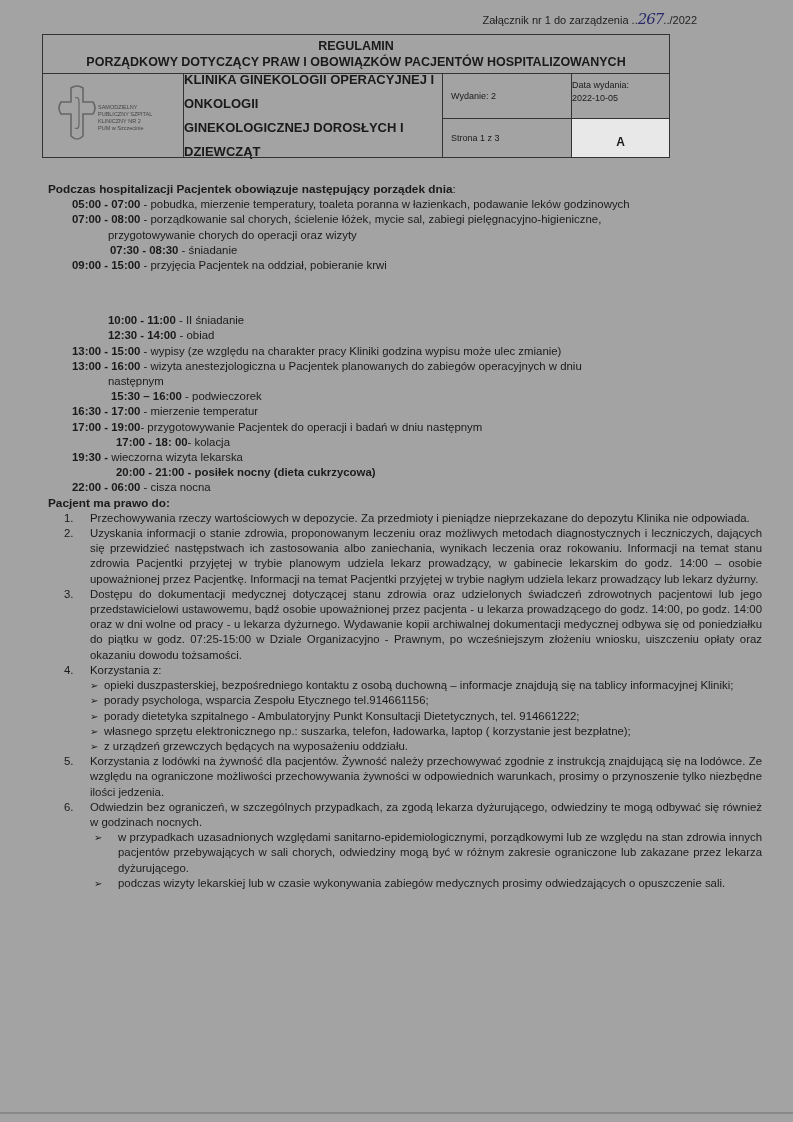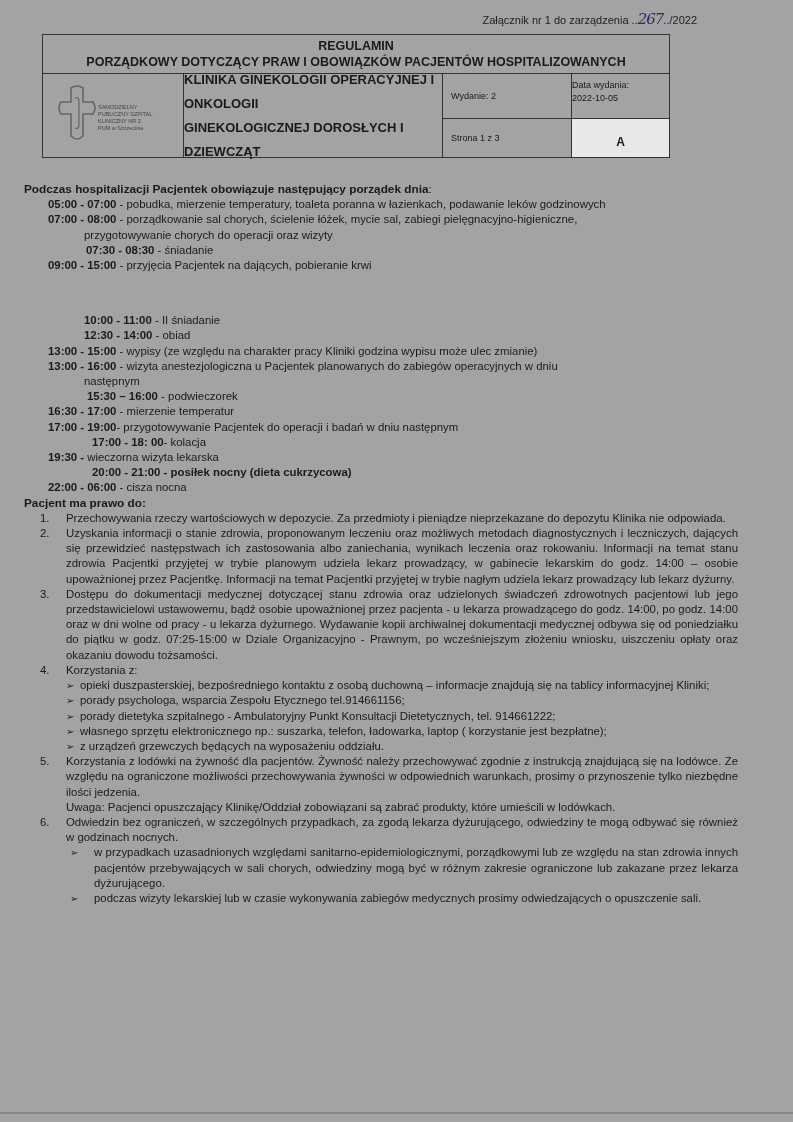--- a/index.html
+++ b/index.html
@@ -14,21 +14,21 @@
   .cell-logo { width:140px; border-right:1px solid #333; position:relative; }
   .cell-clinic { flex:1; border-right:1px solid #333; display:flex; flex-direction:column; justify-content:center; align-items:flex-end; font-weight:bold; font-size:13px; line-height:24px; }
   .cell-meta { width:128px; border-right:1px solid #333; display:flex; flex-direction:column; }
   .cell-meta2 { width:97px; display:flex; flex-direction:column; }
   .meta-top { height:45px; border-bottom:1px solid #333; font-size:9px; display:flex; align-items:center; padding-left:8px; box-sizing:border-box; }
   .meta-bot { flex:1; font-size:9px; padding:14px 0 0 8px; box-sizing:border-box; }
   .meta2-top { height:45px; border-bottom:1px solid #333; font-size:9px; text-align:left; line-height:13px; padding-top:5px; box-sizing:border-box; }
   .meta2-bot { flex:1; background:#e8e8e8; display:flex; align-items:center; justify-content:center; font-weight:bold; font-size:12px; padding-top:8px; box-sizing:border-box; }
   .logo-svg { position:absolute; left:14px; top:10px; }
   .logo-text { position:absolute; left:55px; top:30px; font-size:5.5px; line-height:7px; color:#444; text-transform:none; }
-  .content { position:absolute; left:48px; top:182px; width:690px; font-size:11.4px; line-height:15.2px; }
+  .content { position:absolute; left:72px; top:182px; width:690px; font-size:11.4px; line-height:15.2px; }
   .bold { font-weight:bold; }
   .intro { font-size:11.8px; }
   .sched { margin:0; padding:0; list-style:none; }
   .sched li { padding-left:24px; text-indent:0; }
   .sched li .wrap { display:block; padding-left:36px; }
   .sched li.sub { padding-left:62px; }
   .rights-title { font-weight:bold; font-size:11.8px; }
   ol.rights { margin:0; padding:0; list-style:none; }
   ol.rights > li { position:relative; padding-left:42px; text-align:justify; margin-bottom:0; }
   ol.rights > li .n { position:absolute; left:16px; top:0; }
@@ -84,21 +84,21 @@
     </div>
   </div>
 
   <div class="content">
     <div class="intro" style="margin-left:-24px;"><span class="bold">Podczas hospitalizacji  Pacjentek obowiązuje następujący porządek dnia</span><span>:</span></div>
 
     <ul class="sched" style="margin-left:-24px;">
       <li><span class="bold">05:00 - 07:00</span><span> -  pobudka, mierzenie temperatury, toaleta poranna w łazienkach, podawanie leków godzinowych</span></li>
       <li><span class="bold">07:00 - 08:00</span><span> - porządkowanie sal chorych, ścielenie łóżek, mycie sal, zabiegi pielęgnacyjno-higieniczne,</span><span class="wrap">przygotowywanie chorych do operacji oraz wizyty</span></li>
       <li class="sub"><span class="bold">07:30 - 08:30</span><span> -  śniadanie</span></li>
-      <li><span class="bold">09:00 - 15:00</span><span> - przyjęcia Pacjentek na dających, pobieranie krwi</span></li>
+      <li><span class="bold">09:00 - 15:00</span><span> - przyjęcia Pacjentek na oddział, pobieranie krwi</span></li>
       <li class="sub" style="padding-left:60px;margin-top:40px;"><span class="bold">10:00 - 11:00</span><span> - II śniadanie</span></li>
       <li class="sub" style="padding-left:60px;"><span class="bold">12:30 - 14:00</span><span> - obiad</span></li>
       <li><span class="bold">13:00 - 15:00</span><span> - wypisy (ze względu na charakter pracy Kliniki godzina wypisu może ulec zmianie)</span></li>
       <li><span class="bold">13:00 - 16:00</span><span>  - wizyta anestezjologiczna u Pacjentek planowanych do zabiegów operacyjnych w dniu</span><span class="wrap">następnym</span></li>
       <li class="sub" style="padding-left:63px;"><span class="bold">15:30 – 16:00</span><span> - podwieczorek</span></li>
       <li><span class="bold">16:30 - 17:00</span><span> - mierzenie temperatur</span></li>
       <li><span class="bold">17:00 - 19:00</span><span>- przygotowywanie Pacjentek do operacji i badań w dniu następnym</span></li>
       <li class="sub" style="padding-left:68px;"><span class="bold">17:00 - 18: 00</span><span>- kolacja</span></li>
       <li><span class="bold">19:30 -</span><span> wieczorna wizyta lekarska</span></li>
       <li class="sub" style="padding-left:68px;"><span class="bold">20:00 - 21:00 - posiłek nocny (dieta cukrzycowa)</span></li>
@@ -114,21 +114,20 @@
       <li><span class="n">4.</span><span>Korzystania z:</span>
         <ul class="bul">
           <li><span class="arr">➢</span><span>opieki duszpasterskiej, bezpośredniego kontaktu z osobą duchowną – informacje znajdują się na tablicy informacyjnej Kliniki;</span></li>
           <li><span class="arr">➢</span><span>porady psychologa, wsparcia Zespołu Etycznego tel.914661156;</span></li>
           <li><span class="arr">➢</span><span>porady dietetyka szpitalnego - Ambulatoryjny Punkt Konsultacji Dietetycznych, tel. 914661222;</span></li>
           <li><span class="arr">➢</span><span>własnego sprzętu elektronicznego np.: suszarka, telefon, ładowarka, laptop ( korzystanie jest bezpłatne);</span></li>
           <li><span class="arr">➢</span><span>z urządzeń grzewczych będących na wyposażeniu oddziału.</span></li>
         </ul>
       </li>
       <li><span class="n">5.</span><span>Korzystania z lodówki na żywność dla pacjentów. Żywność należy przechowywać zgodnie z instrukcją znajdującą się na lodówce. Ze względu na ograniczone możliwości przechowywania żywności w odpowiednich warunkach, prosimy o przynoszenie tylko niezbędne ilości jedzenia.</span>
-        <div>Uwaga: Pacjenci opuszczający Klinikę/Oddział zobowiązani są zabrać produkty, które umieścili w lodówkach.</div>
       </li>
       <li><span class="n">6.</span><span>Odwiedzin bez ograniczeń, w szczególnych przypadkach, za zgodą lekarza dyżurującego, odwiedziny te mogą odbywać się również w godzinach nocnych.</span>
         <ul class="bul wide">
           <li><span class="arr">➢</span><span>w przypadkach uzasadnionych względami sanitarno-epidemiologicznymi, porządkowymi lub ze względu na stan zdrowia innych pacjentów przebywających w sali chorych, odwiedziny mogą być w różnym zakresie ograniczone lub zakazane przez lekarza dyżurującego.</span></li>
           <li><span class="arr">➢</span><span>podczas wizyty lekarskiej lub w czasie wykonywania zabiegów medycznych  prosimy odwiedzających o opuszczenie sali.</span></li>
         </ul>
       </li>
     </ol>
   </div>
 

